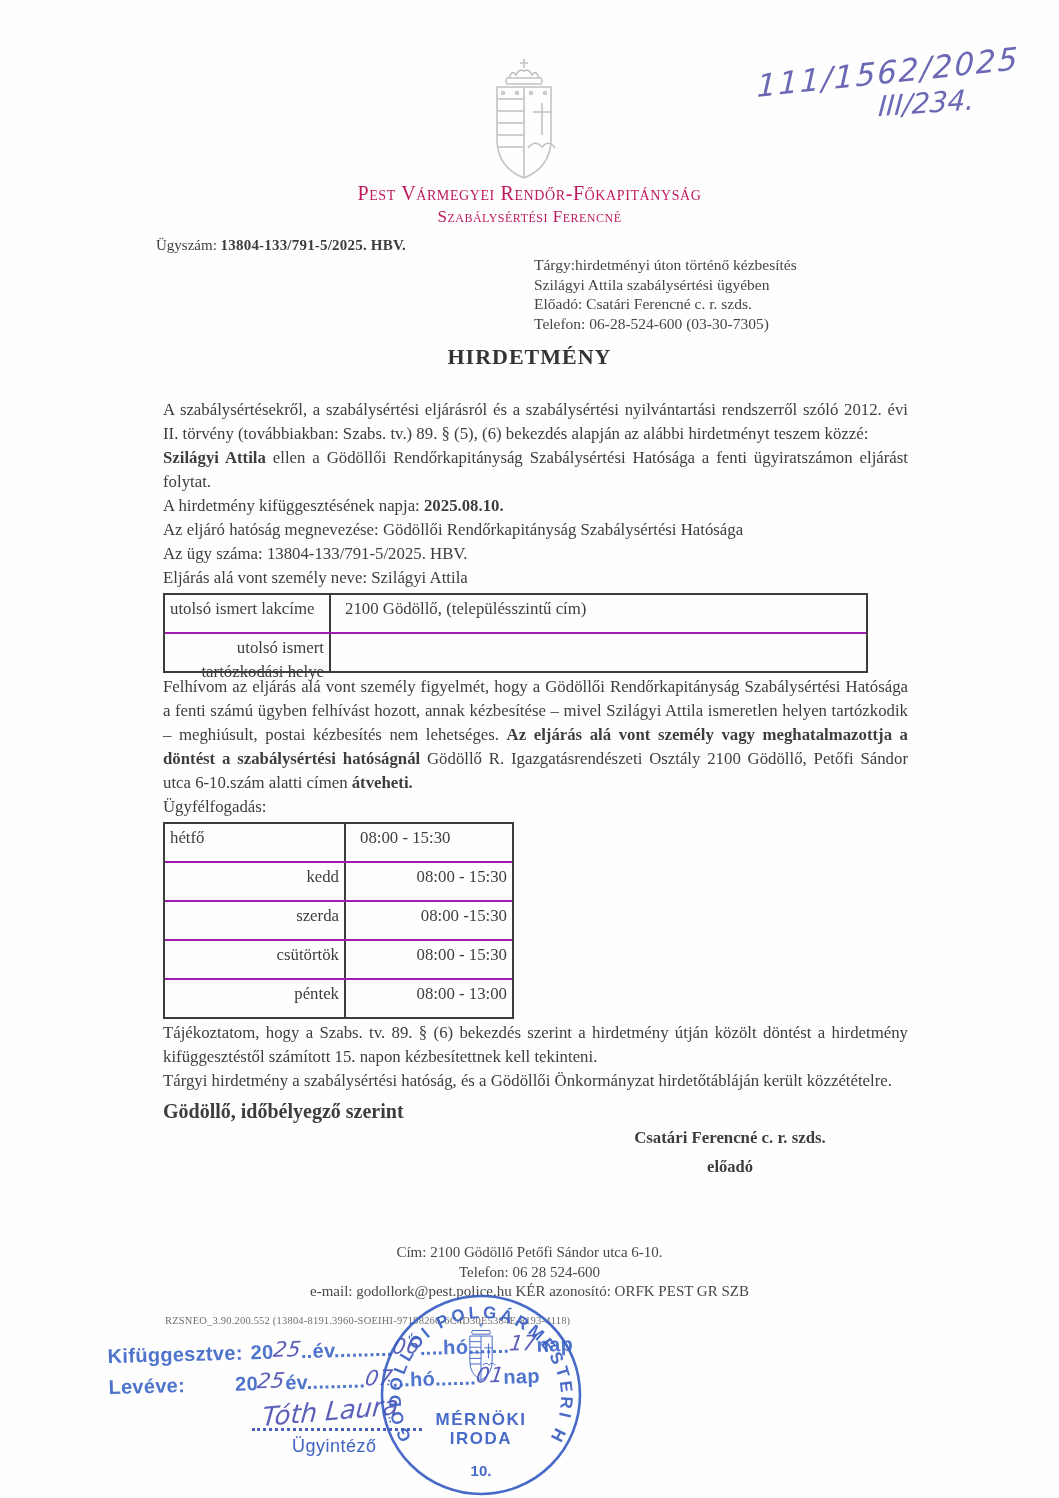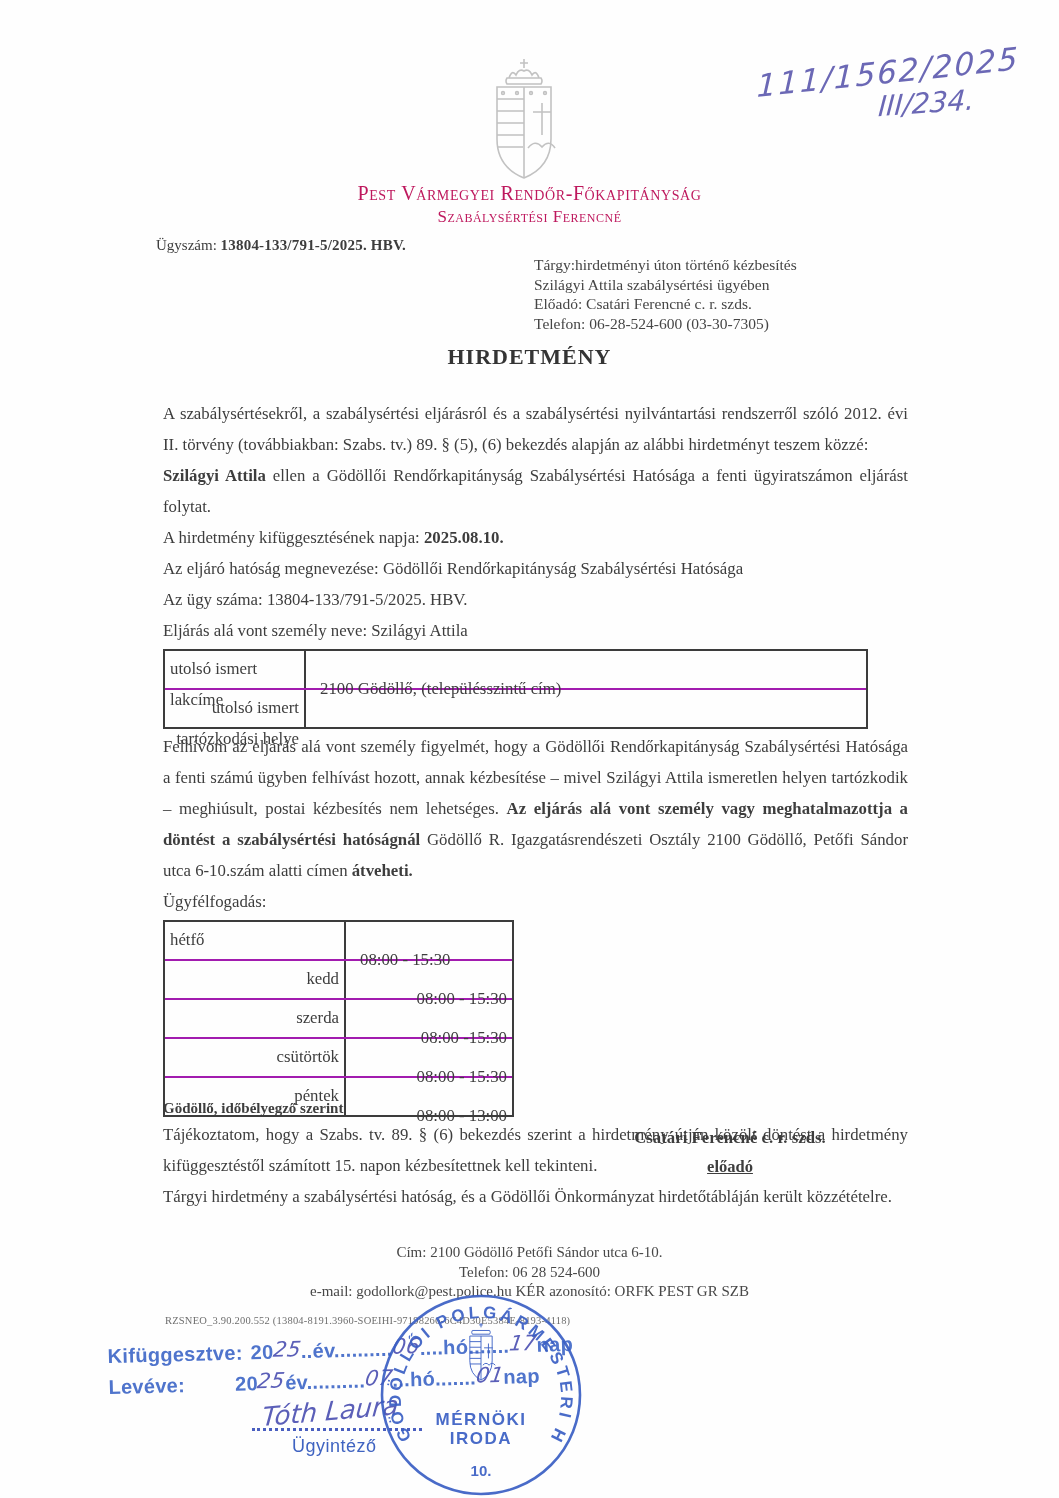--- a/index.html
+++ b/index.html
@@ -29,40 +29,40 @@
   .org-block .o1{font-variant:small-caps;font-size:20px;letter-spacing:.6px;}
   .org-block .o2{font-variant:small-caps;font-size:18px;letter-spacing:.5px;margin-top:1px;}
   .org-block .o3{font-variant:small-caps;font-size:17px;letter-spacing:.5px;margin-top:2px;}
   .case-line{position:absolute;left:156px;top:237px;font-size:15px;}
   .case-line b{letter-spacing:.2px;}
   .subject-block{position:absolute;left:534px;top:255px;font-size:15.5px;line-height:19.5px;color:#454545;}
   
   .doc-title{position:absolute;left:0;top:344px;width:1059px;text-align:center;
     font-size:22px;font-weight:bold;letter-spacing:1px;color:#343434;}
   
-  .body-flow{position:absolute;left:163px;top:398px;width:745px;font-size:16.8px;line-height:31px;}
+  .body-flow{position:absolute;left:163px;top:398px;width:745px;font-size:16.8px;line-height:24px;}
   .body-flow p{margin:0;}
   .just{text-align:justify;}
   
   .tbl{border:2px solid #3c3c3c;margin:3px 0 2px 0;}
   .tbl .row{display:flex;}
   .tbl .row + .row{border-top:2px solid #a21caf;text-align:right;}
   .tbl .c1{border-right:2px solid #3c3c3c;padding:2px 5px 0 5px;box-sizing:border-box;}
-  .tbl .c2{padding:2px 5px 8px 14px;box-sizing:border-box;flex:1;margin-top:20px;}
+  .tbl .c2{padding:2px 5px 8px 14px;box-sizing:border-box;flex:1;}
   .addr-tbl{width:701px;}
-  .addr-tbl .c1{width:141px;}
+  .addr-tbl .c1{width:166px;}
   .addr-tbl .row{height:37px;}
   .hours-tbl{width:347px;}
   .hours-tbl .c1{width:181px;}
   .hours-tbl .row{height:37px;}
   
-  .sig-place{position:absolute;left:163px;top:1100px;font-size:15px;font-weight:bold;}
+  .sig-place{position:absolute;left:163px;top:1100px;font-size:20px;font-weight:bold;}
   .sig-name-block{position:absolute;left:560px;top:1128px;width:340px;text-align:center;}
   .sig-name-block .nm{font-size:16.8px;font-weight:bold;}
-  .sig-name-block .rl{font-size:16.5px;font-weight:bold;margin-top:9px;text-decoration:underline;}
+  .sig-name-block .rl{font-size:16.5px;font-weight:bold;margin-top:9px;}
   
   .footer-block{position:absolute;left:0;top:1243px;width:1059px;text-align:center;
     font-size:15px;line-height:19.5px;color:#474747;}
   .sys-ref{position:absolute;left:165px;top:1315px;font-size:10.5px;color:#6e6e6e;letter-spacing:.2px;}
   
   .stamp-dates{position:absolute;left:108px;top:1338px;transform:rotate(-1.5deg);
     font-family:"Liberation Sans", sans-serif;color:#4f74cc;}
   .stamp-dates .line{font-size:20px;font-weight:bold;letter-spacing:.3px;white-space:nowrap;}
   .stamp-dates .line2{margin-top:7px;}
   .stamp-dates .lbl1{margin-right:8px;}

